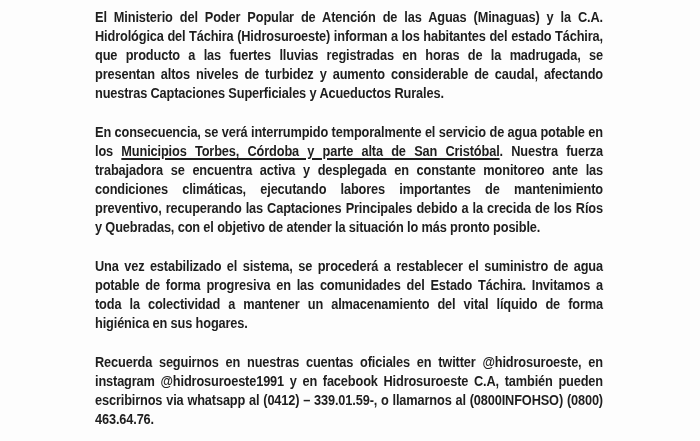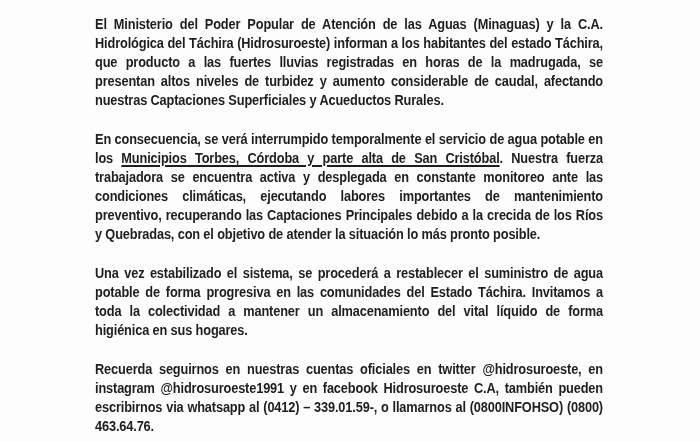--- a/index.html
+++ b/index.html
@@ -9,21 +9,21 @@
   body {
     width: 700px;
     height: 441px;
     background: #fdfdfd;
     overflow: hidden;
   }
   .page {
     box-sizing: border-box;
     width: 700px;
     height: 441px;
-    padding: 15px 0 0 95px;
+    padding: 8px 0 0 95px;
     background: #fdfdfd;
     overflow: hidden;
   }
   .doc {
     width: 557px;
     transform: scaleX(0.912);
     transform-origin: 0 0;
     font-family: "Liberation Sans", sans-serif;
     font-weight: bold;
     font-size: 14px;

